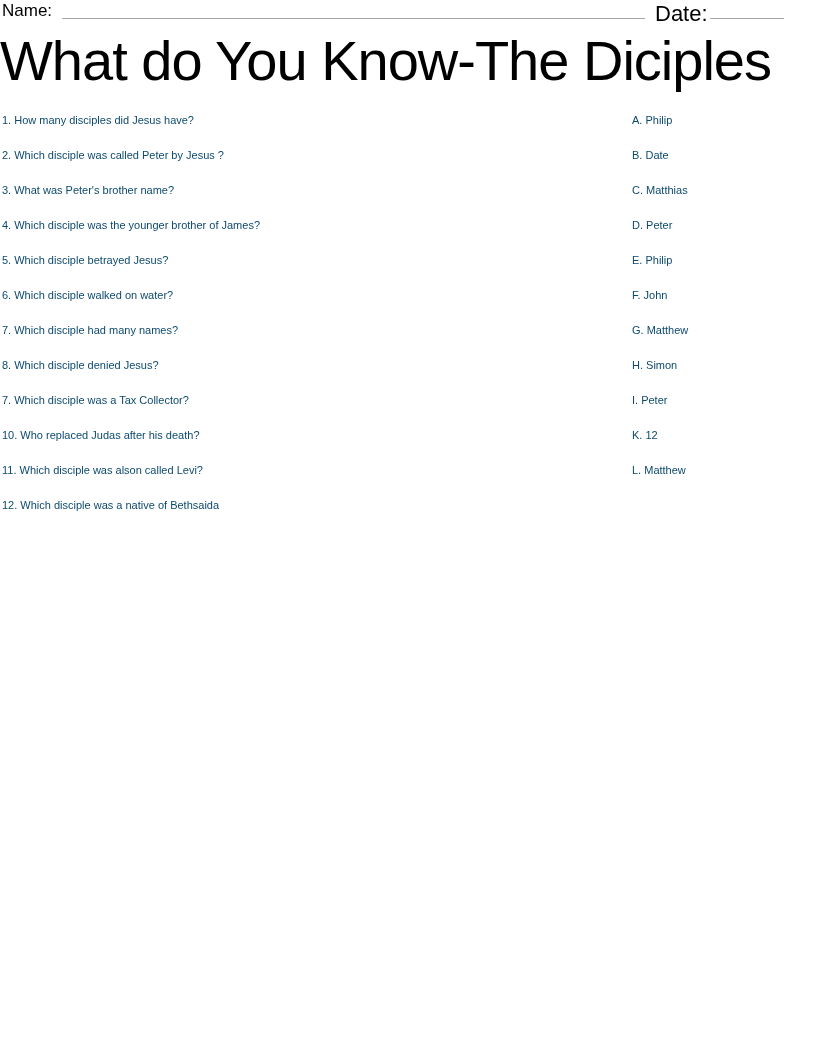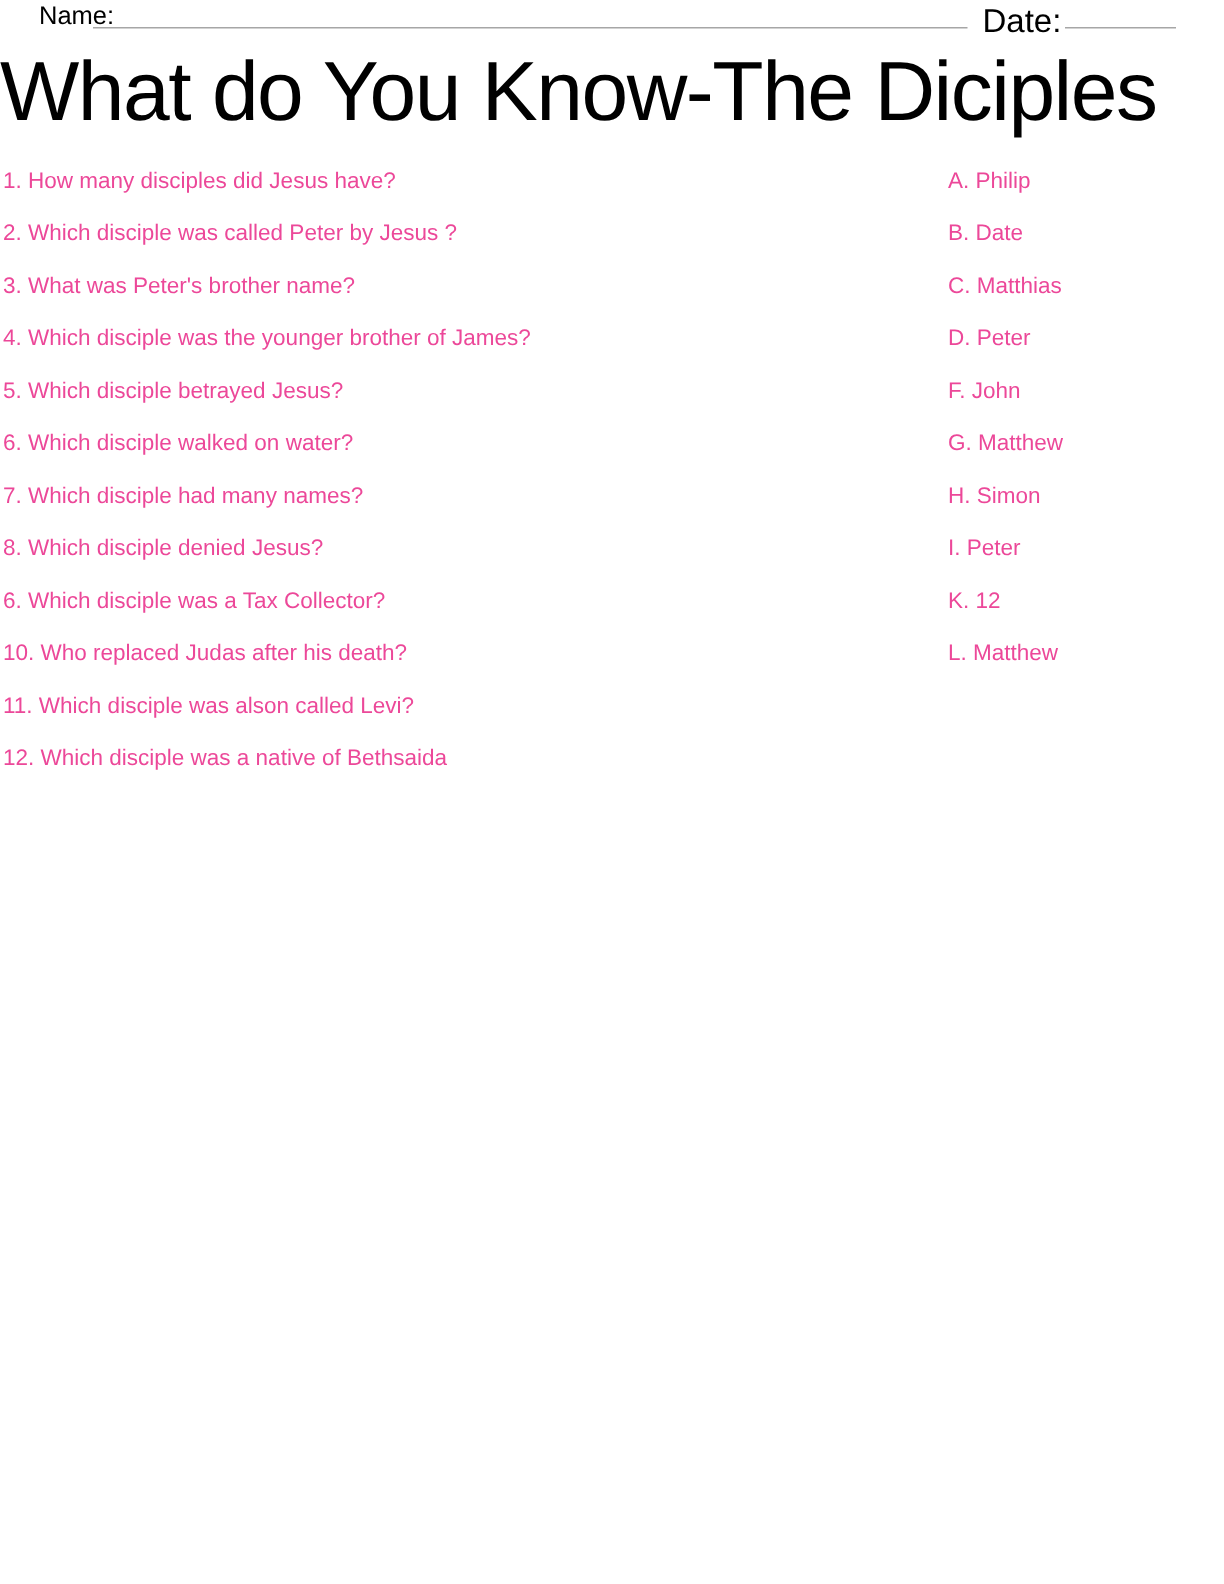--- a/index.html
+++ b/index.html
@@ -23,21 +23,20 @@
     width: 816px;
     height: 26px;
   }
   .name-label {
     position: absolute;
     left: 2px;
     top: 1px;
     font-size: 17px;
     color: #000000;
     white-space: nowrap;
-    margin-left: 24px;
   }
   .name-line {
     position: absolute;
     left: 62px;
     top: 0;
     width: 583px;
     height: 18px;
     border-bottom: 1px solid #a6a6a6;
   }
   .date-label {
@@ -78,22 +77,22 @@
   }
   .answers-col {
     position: absolute;
     left: 632px;
     top: 103px;
     width: 180px;
   }
   .q-item, .a-item {
     height: 35px;
     line-height: 35px;
-    font-size: 15px;
-    color: #ec4899;
+    font-size: 11px;
+    color: #0c4a6e;
     white-space: nowrap;
   }
 </style>
 </head>
 <body>
 
 <div class="header-row">
   <span class="name-label">Name:</span>
   <span class="name-line"></span>
   <span class="date-label">Date:</span>
@@ -104,30 +103,31 @@
 
 <div class="questions-col">
   <div class="q-item">1. How many disciples did Jesus have?</div>
   <div class="q-item">2. Which disciple was called Peter by Jesus ?</div>
   <div class="q-item">3. What was Peter's brother name?</div>
   <div class="q-item">4. Which disciple was the younger brother of James?</div>
   <div class="q-item">5. Which disciple betrayed Jesus?</div>
   <div class="q-item">6. Which disciple walked on water?</div>
   <div class="q-item">7. Which disciple had many names?</div>
   <div class="q-item">8. Which disciple denied Jesus?</div>
-  <div class="q-item">6. Which disciple was a Tax Collector?</div>
+  <div class="q-item">7. Which disciple was a Tax Collector?</div>
   <div class="q-item">10. Who replaced Judas after his death?</div>
   <div class="q-item">11. Which disciple was alson called Levi?</div>
   <div class="q-item">12. Which disciple was a native of Bethsaida</div>
 </div>
 
 <div class="answers-col">
   <div class="a-item">A. Philip</div>
   <div class="a-item">B. Date</div>
   <div class="a-item">C. Matthias</div>
   <div class="a-item">D. Peter</div>
+  <div class="a-item">E. Philip</div>
   <div class="a-item">F. John</div>
   <div class="a-item">G. Matthew</div>
   <div class="a-item">H. Simon</div>
   <div class="a-item">I. Peter</div>
   <div class="a-item">K. 12</div>
   <div class="a-item">L. Matthew</div>
 </div>
 
 </body></html>

